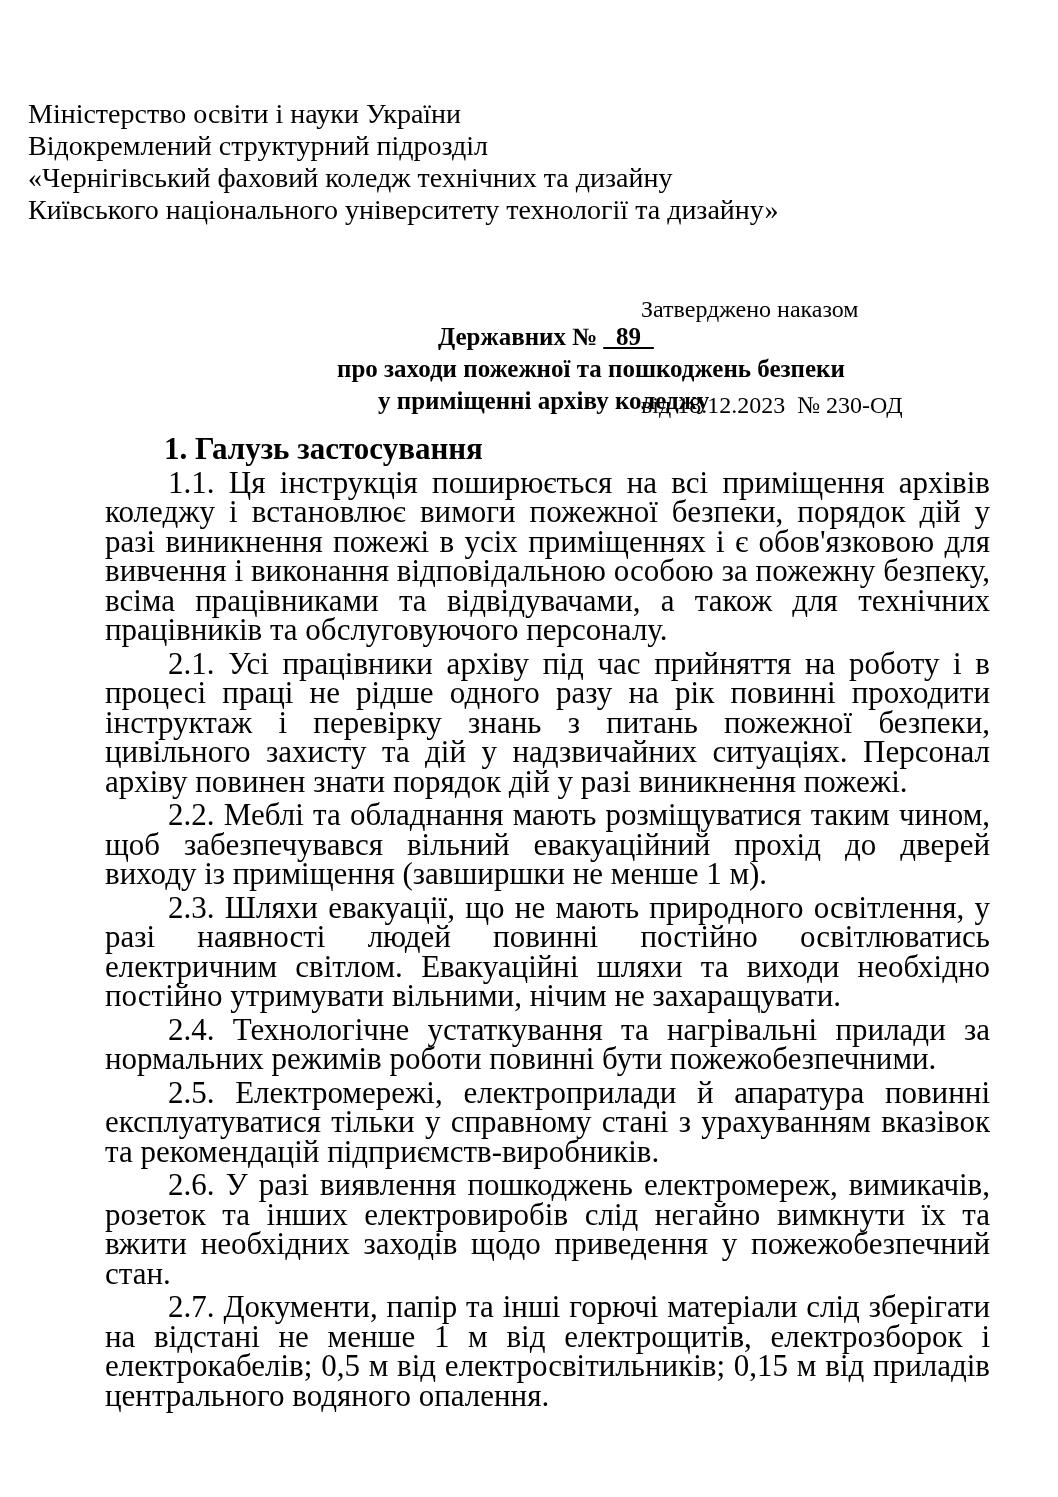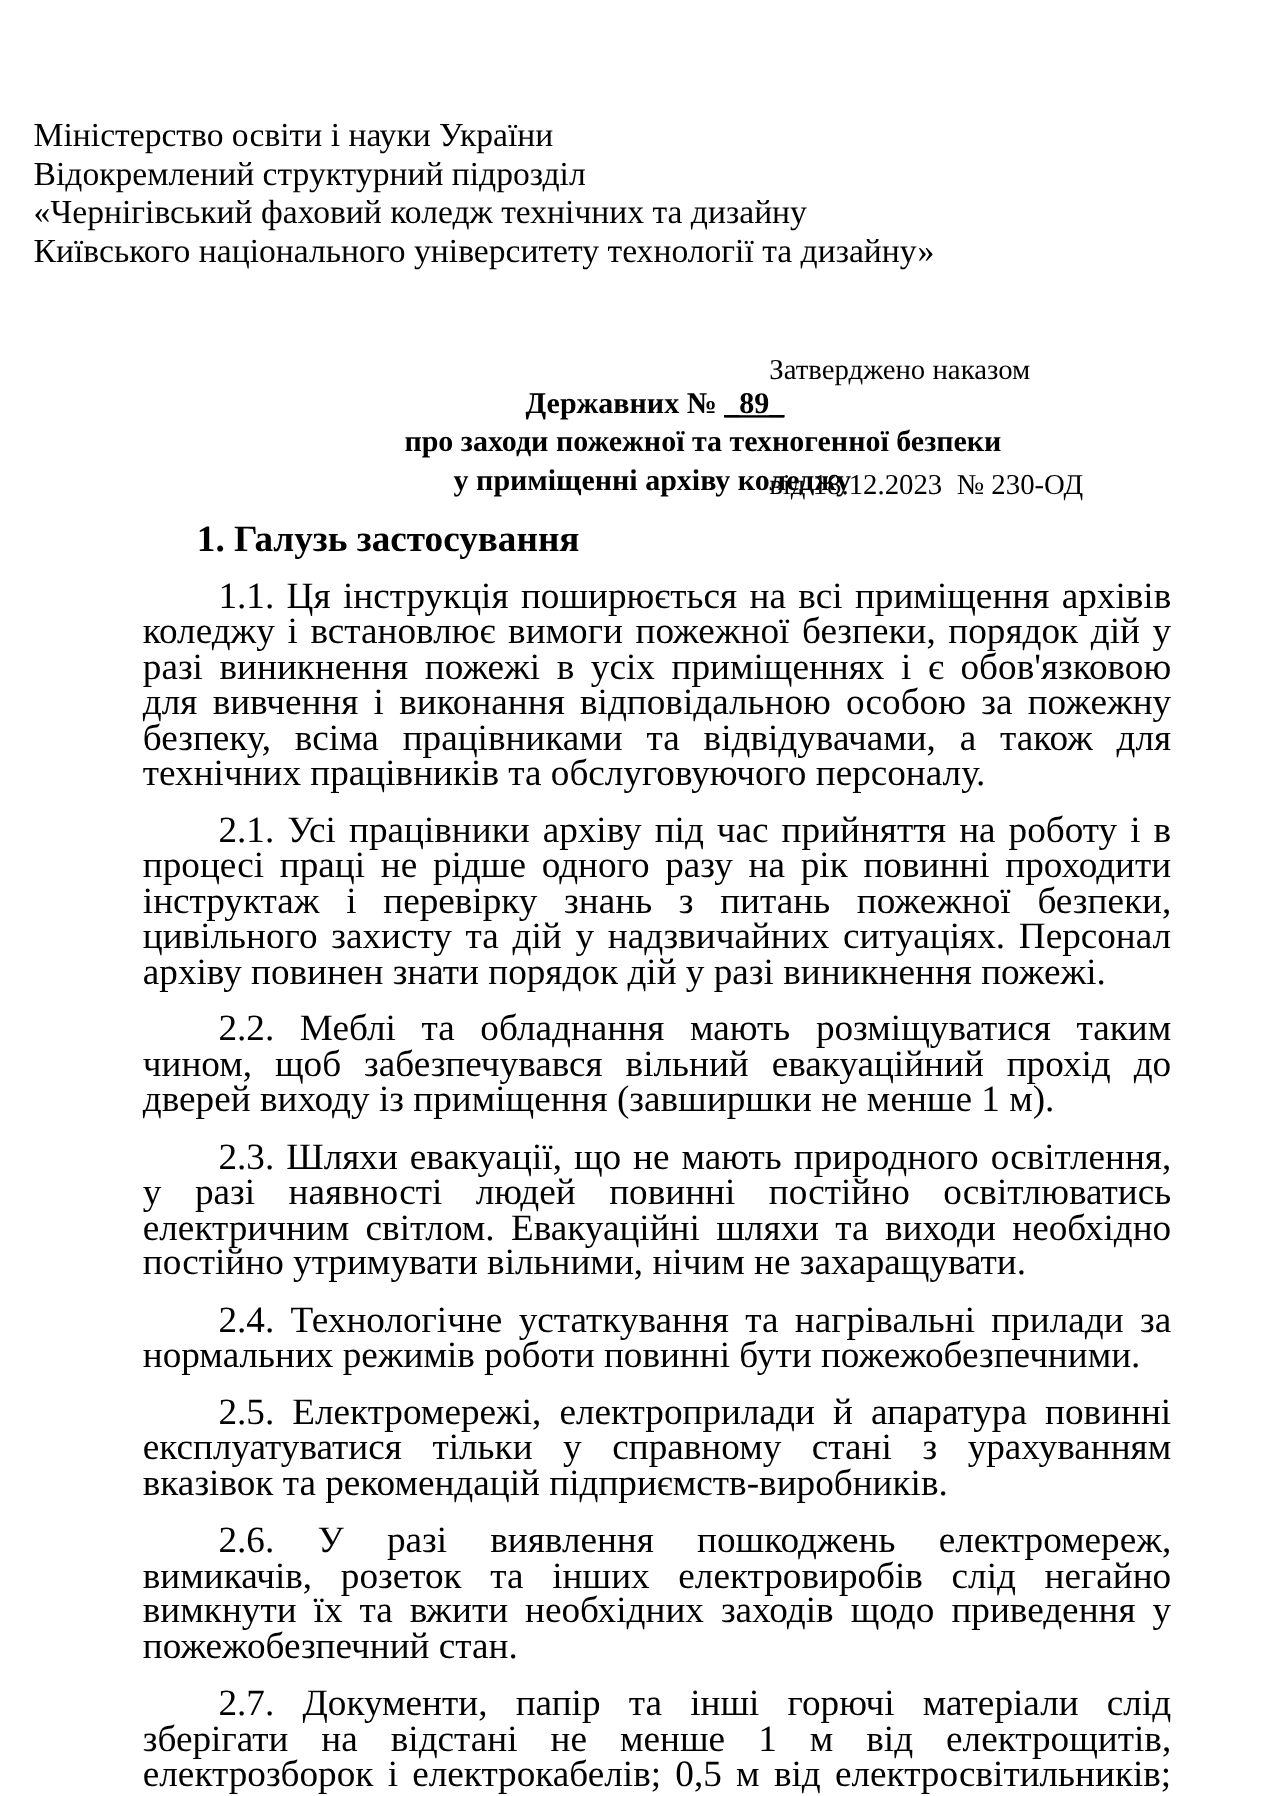--- a/index.html
+++ b/index.html
@@ -83,21 +83,21 @@
       line-height: 29.5px;
       text-align: justify;
     }
     .section-heading {
       font-weight: bold;
       text-indent: 63px;
       margin: 0;
     }
     .para {
       text-indent: 63px;
-      margin: 18px;
+      margin: 4px;
       text-align: justify;
       font-family: Liberation Serif, serif;
     }
   </style>
 </head>
 <body>
 
 <div class="page">
 
   <div class="header">
@@ -107,21 +107,21 @@
     <div>Київського національного університету технології та дизайну»</div>
   </div>
 
   <div class="approval">
     <div>Затверджено наказом</div>
     <div>від 18.12.2023  № 230-ОД</div>
   </div>
 
   <div class="title-block">
     <div class="title-line1"><span>Державних № </span><span class="num">_89_</span></div>
-    <div class="title-line2">про заходи пожежної та техногенної безпеки</div>
+    <div class="title-line2">про заходи пожежної та пошкоджень безпеки</div>
     <div class="title-line3">у приміщенні архіву коледжу</div>
   </div>
 
   <div class="body">
     <p class="section-heading">1. Галузь застосування</p>
     <p class="para">1.1. Ця інструкція поширюється на всі приміщення архівів коледжу і встановлює вимоги пожежної безпеки, порядок дій у разі виникнення пожежі в усіх приміщеннях і є обов'язковою для вивчення і виконання відповідальною особою за пожежну безпеку, всіма працівниками та відвідувачами, а також для технічних працівників та обслуговуючого персоналу.</p>
 
     <p class="para">2.1. Усі працівники архіву під час прийняття на роботу і в процесі праці не рідше одного разу на рік повинні проходити інструктаж і перевірку знань з питань пожежної безпеки, цивільного захисту та дій у надзвичайних ситуаціях. Персонал архіву повинен знати порядок дій у разі виникнення пожежі.</p>
     <p class="para">2.2. Меблі та обладнання мають розміщуватися таким чином, щоб забезпечувався вільний евакуаційний прохід до дверей виходу із приміщення (завширшки не менше 1 м).</p>
     <p class="para">2.3. Шляхи евакуації, що не мають природного освітлення, у разі наявності людей повинні постійно освітлюватись електричним світлом.  Евакуаційні шляхи та виходи необхідно постійно утримувати вільними, нічим не захаращувати.</p>

